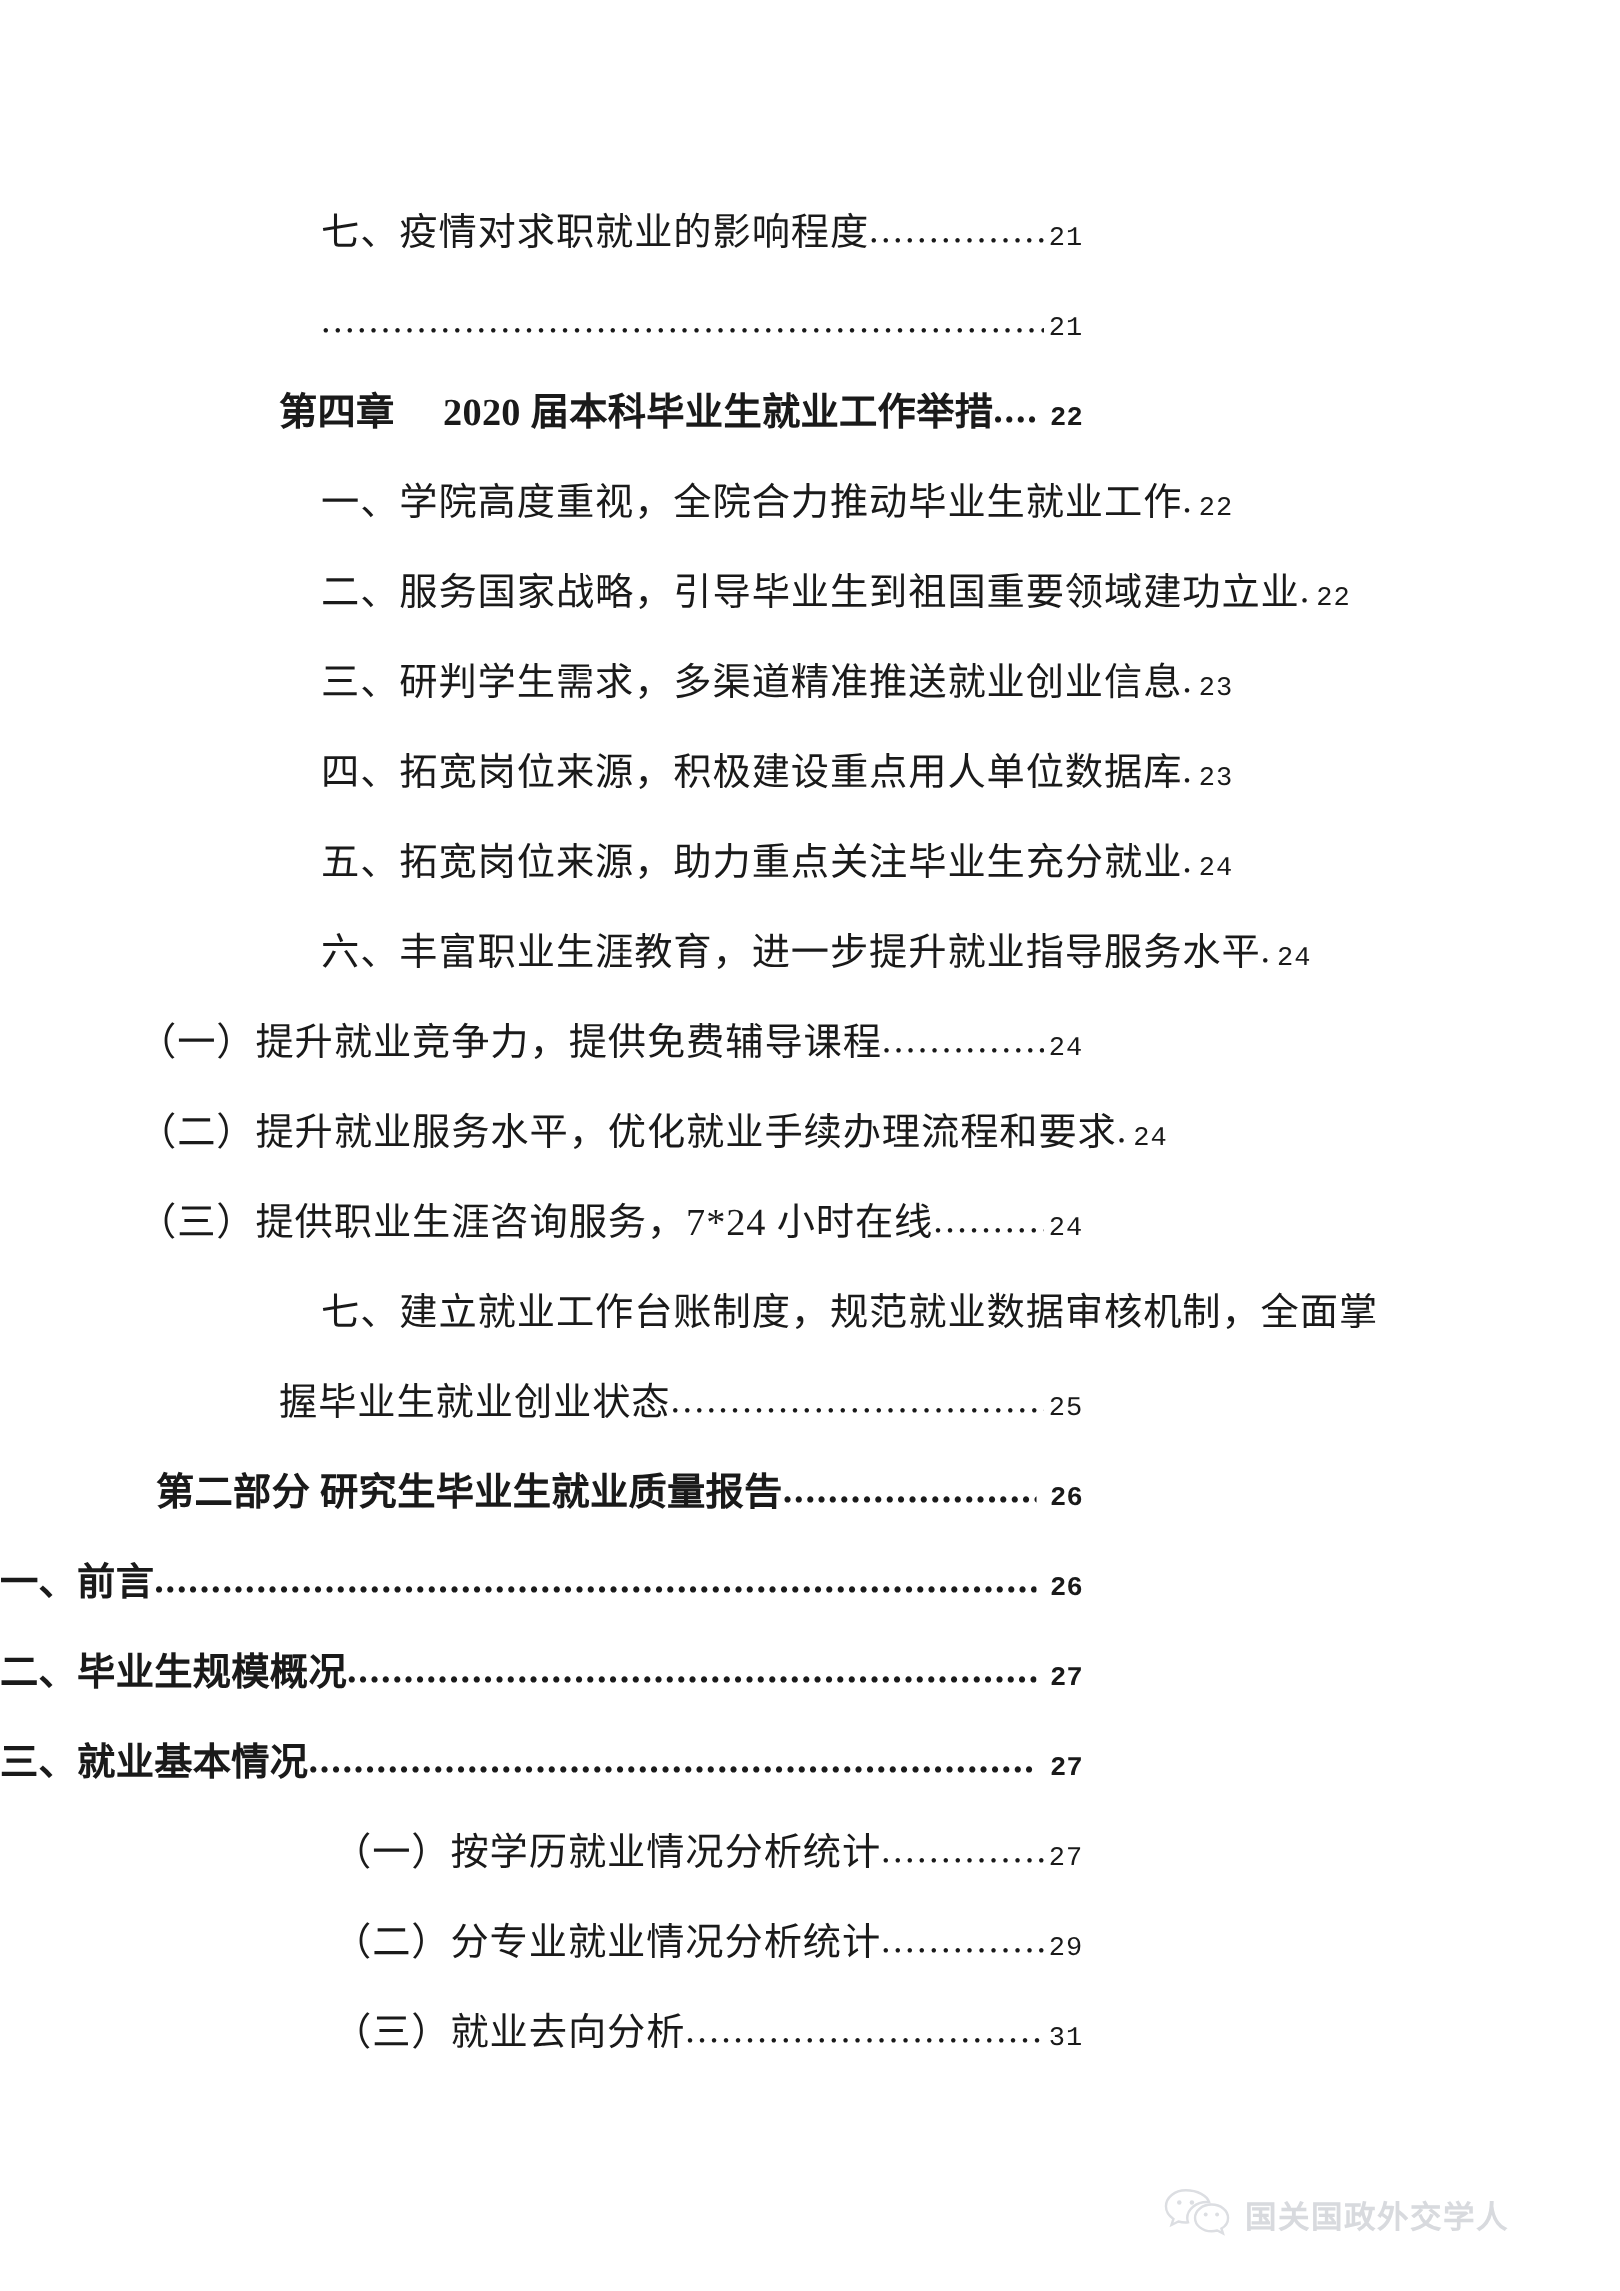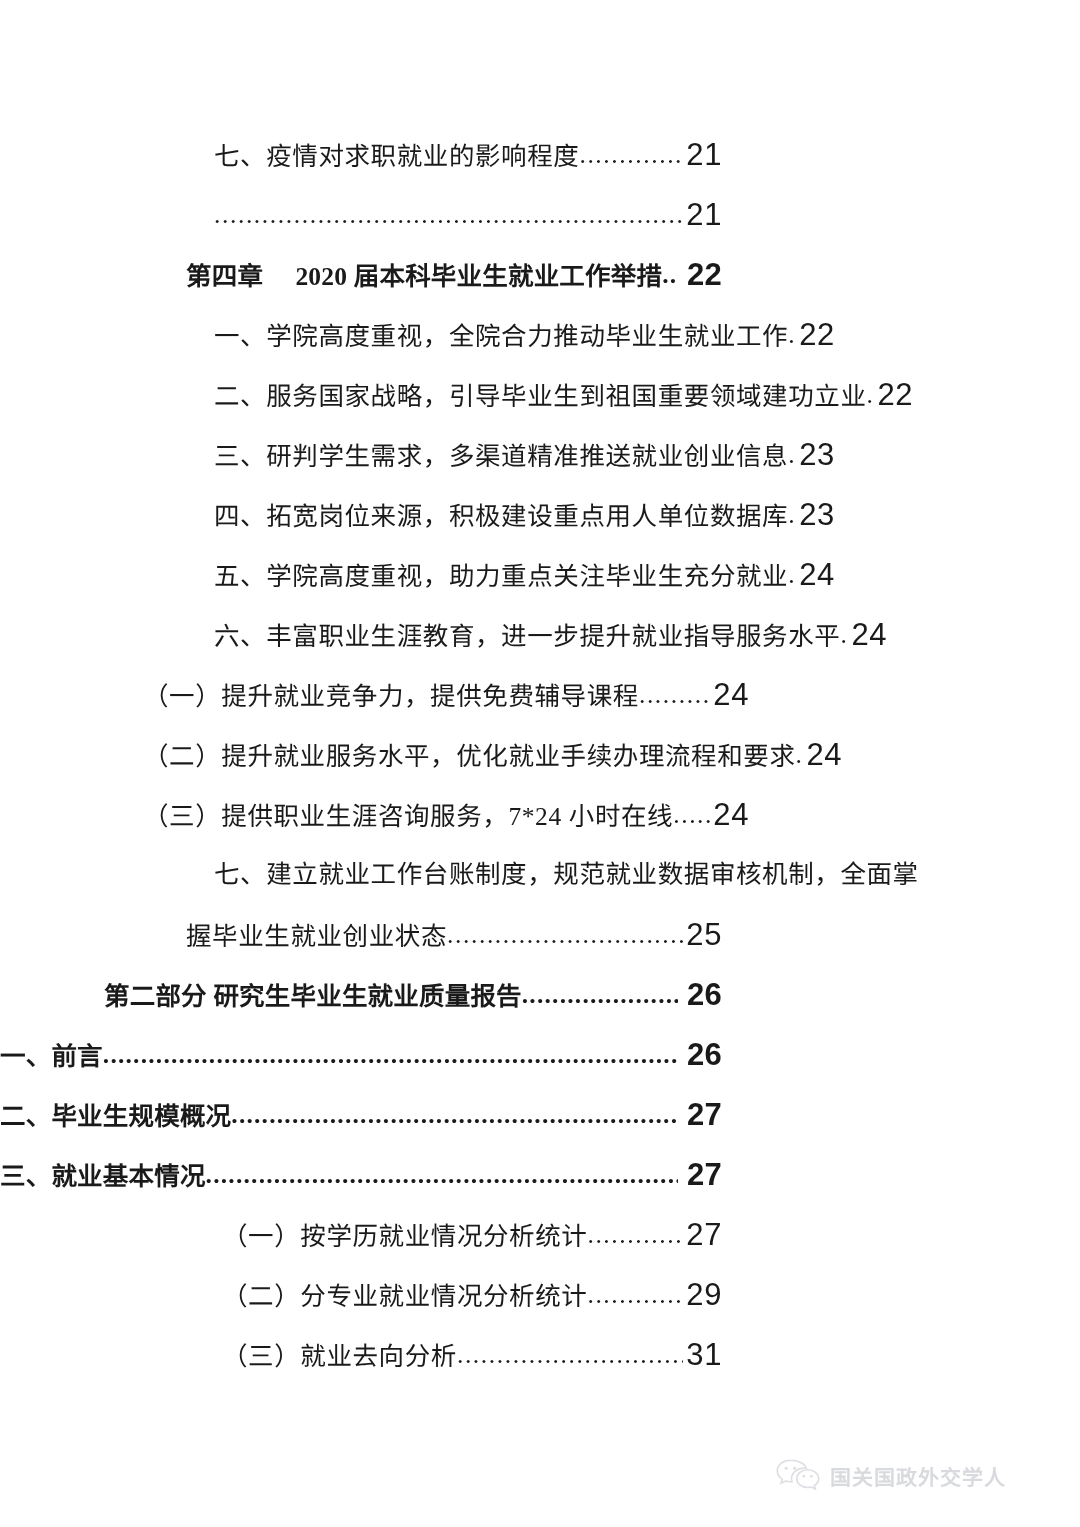--- a/index.html
+++ b/index.html
@@ -42,21 +42,21 @@
     white-space: nowrap;
     font-size: 25.5px;
     letter-spacing: 0.6px;
   }
 
   
   .lvl-part   { padding-left: 104px; }  
   .lvl-chap   { padding-left: 186px; }  
   .lvl-sec-a  { padding-left: 214px; }  
   .lvl-sec-b  { }  
-  .lvl-sub-a  { padding-left: 116px; margin-left: 27px; }  
+  .lvl-sub-a  { padding-left: 92px; }  
   .lvl-sub-b  { padding-left: 222px; }  
   .lvl-cont   { padding-left: 186px; }  
 
   .toc-entry.bold {
     font-weight: bold;
     letter-spacing: 0.2px;
   }
 
   .entry-title {
     flex: 0 0 auto;
@@ -80,23 +80,23 @@
   .toc-entry.bold .leader::before {
     font-weight: bold;
     letter-spacing: 1.2px;
   }
 
   
   .leader.none::before { content: ""; }
 
   .page-num {
     flex: 0 0 auto;
-    font-size: 31px;
+    font-size: 18px;
     padding-left: 3px;
-    font-family: Liberation Sans, sans-serif;
+    font-family: Liberation Mono, monospace;
   }
   .page-num.sp { padding-left: 9px; }
 
   
   .watermark {
     position: absolute;
     left: 775px;
     top: 1458px;
     display: flex;
     align-items: center;
@@ -152,21 +152,21 @@
         <span class="entry-title">三、研判学生需求，多渠道精准推送就业创业信息</span>
         <span class="leader"></span>
         <span class="page-num">23</span>
       </div>
       <div class="toc-entry lvl-sec-a">
         <span class="entry-title">四、拓宽岗位来源，积极建设重点用人单位数据库</span>
         <span class="leader"></span>
         <span class="page-num">23</span>
       </div>
       <div class="toc-entry lvl-sec-a">
-        <span class="entry-title">五、学院高度重视，助力重点关注毕业生充分就业</span>
+        <span class="entry-title">五、拓宽岗位来源，助力重点关注毕业生充分就业</span>
         <span class="leader"></span>
         <span class="page-num">24</span>
       </div>
       <div class="toc-entry lvl-sec-a">
         <span class="entry-title">六、丰富职业生涯教育，进一步提升就业指导服务水平</span>
         <span class="leader"></span>
         <span class="page-num">24</span>
       </div>
       <div class="toc-entry lvl-sub-a">
         <span class="entry-title">（一）提升就业竞争力，提供免费辅导课程</span>

